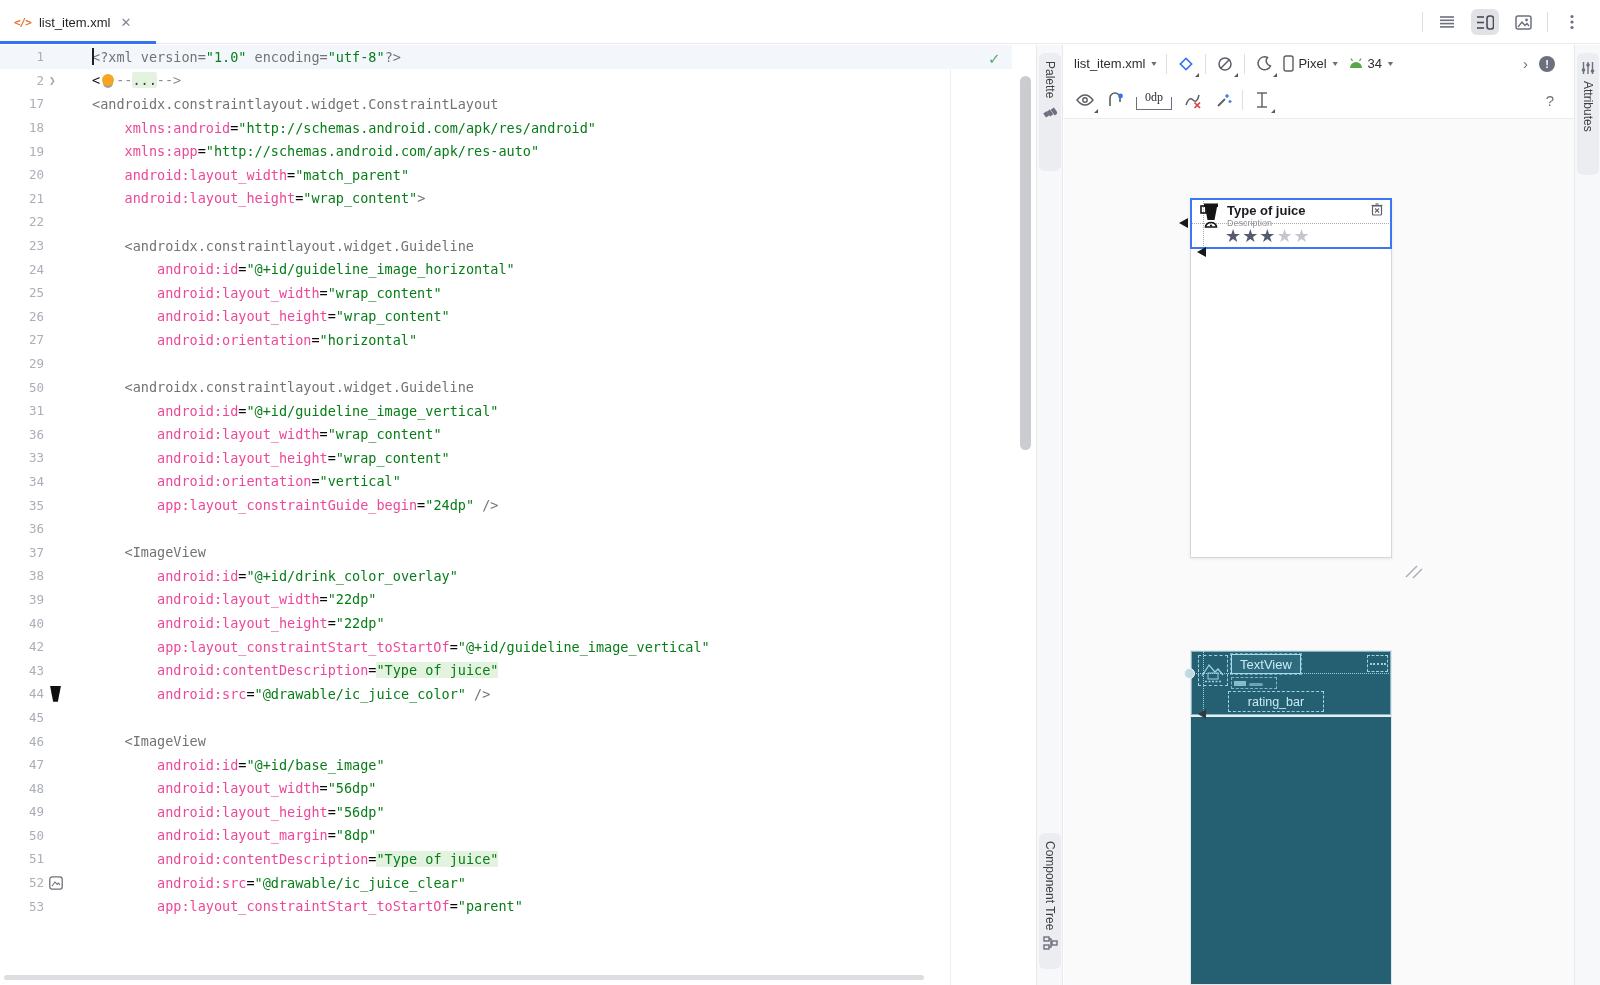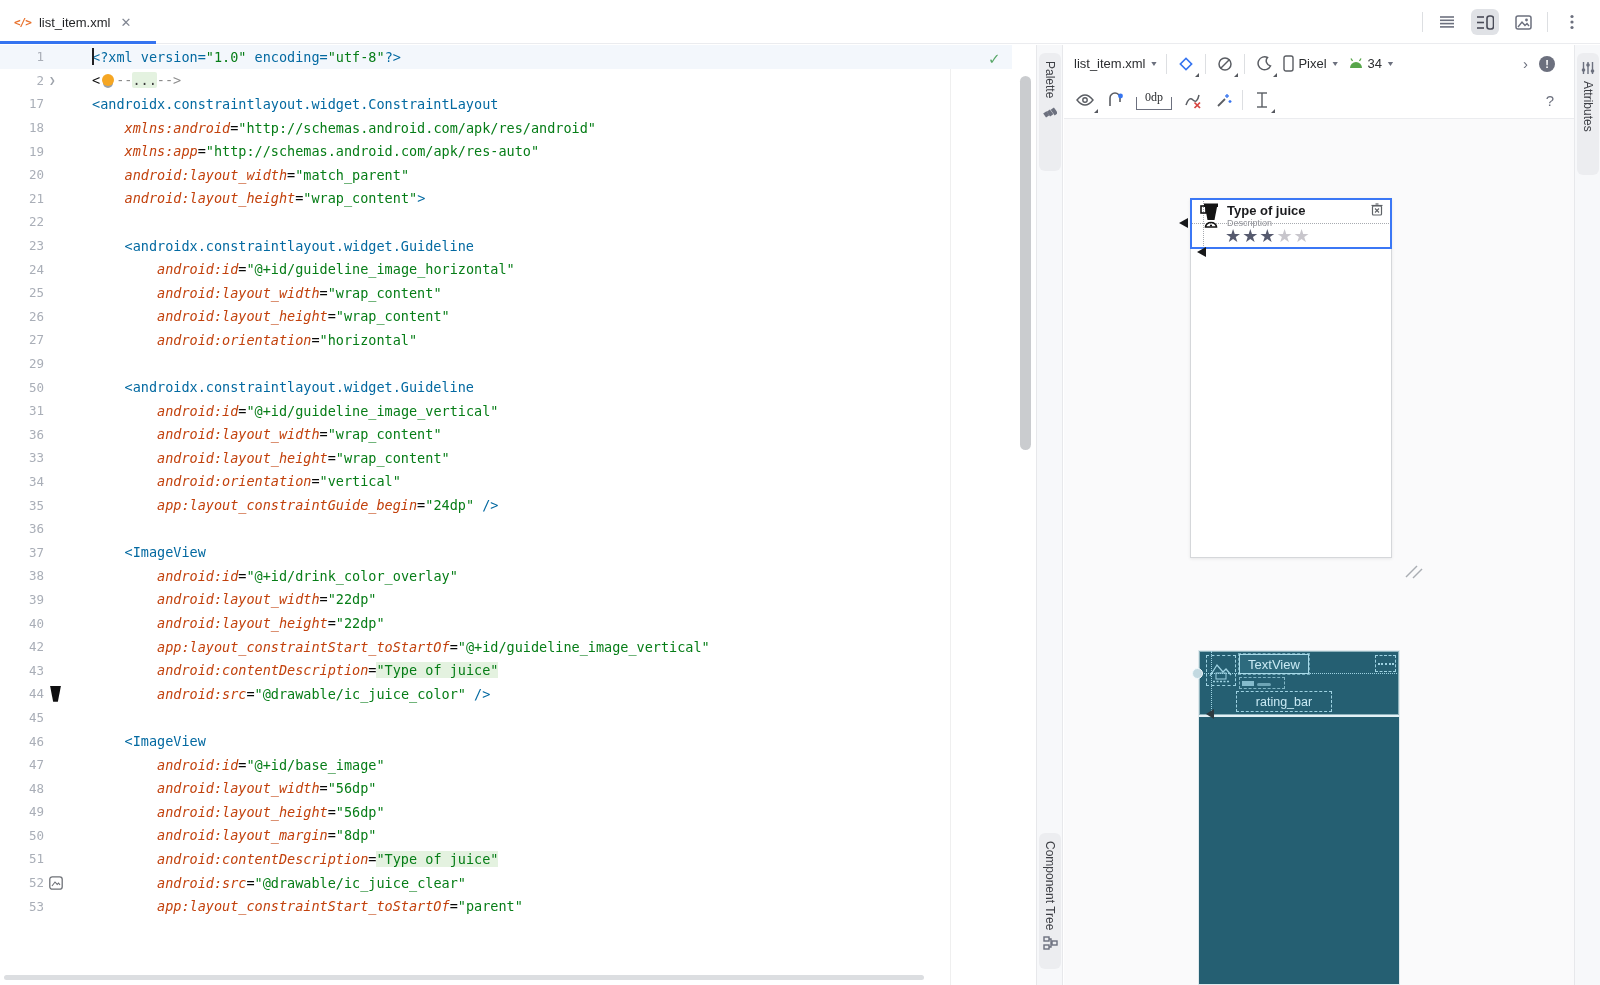--- a/index.html
+++ b/index.html
@@ -24,22 +24,22 @@
   
   .editor { position:absolute; left:0; top:45px; width:1036px; height:940px; background:#fff; }
   .margin-guide { position:absolute; left:950px; top:0; width:1px; height:940px; background:#EFEFEF; }
   #code-rows { position:absolute; left:0; top:0; width:1012px; }
   .crow { display:flex; height:23.6px; align-items:center; font-family:"DejaVu Sans Mono","Liberation Mono",monospace; font-size:13.5px; position:relative; }
   .crow.caret-line { background:#F3F7FC; }
   .ln { width:44px; text-align:right; color:#A9AEB7; font-size:12.5px; flex:none; }
   .gut { width:48px; flex:none; display:flex; align-items:center; padding-left:5px; position:relative; }
   .gfold { color:#9DA2AA; font-size:11px; }
   .code { white-space:pre; color:#080808; }
-  .t-tag { color:#0369a1; }
-  .t-attr { color:#c2410c;font-style:italic; }
+  .t-tag { color:#737373; }
+  .t-attr { color:#ec4899; }
   .t-str { color:#067D17; }
   .t-strhl { color:#067D17; background:#E4F2E0; }
   .t-plain { color:#080808; }
   .t-comment { color:#8C8C8C; }
   .t-foldhl { color:#3B3B3B; background:#E4F2E0; border-radius:2px; }
   .bulb { display:inline-block; width:12px; height:12px; border-radius:50%; background:#F5A623;
     position:relative; top:1px; margin:0 2px; box-shadow:0 3px 0 -1px #9aa0a6; }
   .caret { position:absolute; left:92px; top:3px; width:2px; height:17px; background:#1F2023; }
   .gicon-juice { width:13px; height:16px; background:#0f0f10; clip-path:polygon(8% 0,92% 0,68% 100%,32% 100%); }
   .check-ok { position:absolute; left:988px; top:5px; color:#59A869; font-size:15px; font-weight:bold; }
@@ -87,21 +87,21 @@
   .vguide { position:absolute; left:12px; top:0; height:51px; border-left:1px dotted #A7AAB0; }
   .tri { position:absolute; width:0; height:0; border-top:5px solid transparent; border-bottom:5px solid transparent;
     border-right:9px solid #17181A; }
   .card-title { position:absolute; left:36px; top:4px; font-size:13px; font-weight:bold; color:#1A1B1E; }
   .card-desc { position:absolute; left:36px; top:19px; font-size:9px; color:#8F9096; }
   .stars { position:absolute; left:34px; top:26px; font-size:18px; letter-spacing:1px; }
   .resize-handle { position:absolute; left:340px; top:444px; }
 
   
   .bpframe { position:absolute; left:126px; top:531px; width:202px; height:335px; background:#255F72;
-    border:1px solid #DFE9ED;margin-left:8px; }
+    border:1px solid #DFE9ED; }
   .bp-item-outline { position:absolute; left:0; top:0; width:200px; height:64px; border:1px solid rgba(230,245,250,.55); }
   .bp-img { position:absolute; left:7px; top:4px; width:30px; height:31px; border:1px dashed #9ED2E2; }
   .bp-tv { position:absolute; left:40px; top:3px; width:70px; height:20px; background:#2E6B7E;
     border:1px solid #A9DCEA; outline:1px dashed rgba(169,220,234,.6); display:flex; align-items:center; justify-content:center;
     color:#C9EAF4; font-size:13px; }
   .bp-desc { position:absolute; left:40px; top:26px; width:46px; height:12px; border:1px dashed rgba(169,220,234,.7); }
   .bp-desc i { position:absolute; left:2px; top:3px; width:12px; height:5px; background:#9ED2E2; opacity:.8; }
   .bp-desc em { position:absolute; left:17px; top:5px; width:14px; height:3px; background:#9ED2E2; opacity:.6; border-radius:2px; }
   .bp-rating { position:absolute; left:37px; top:40px; width:96px; height:21px; border:1px dashed #9ED2E2;
     display:flex; align-items:center; justify-content:center; color:#C9EAF4; font-size:12.5px; }

